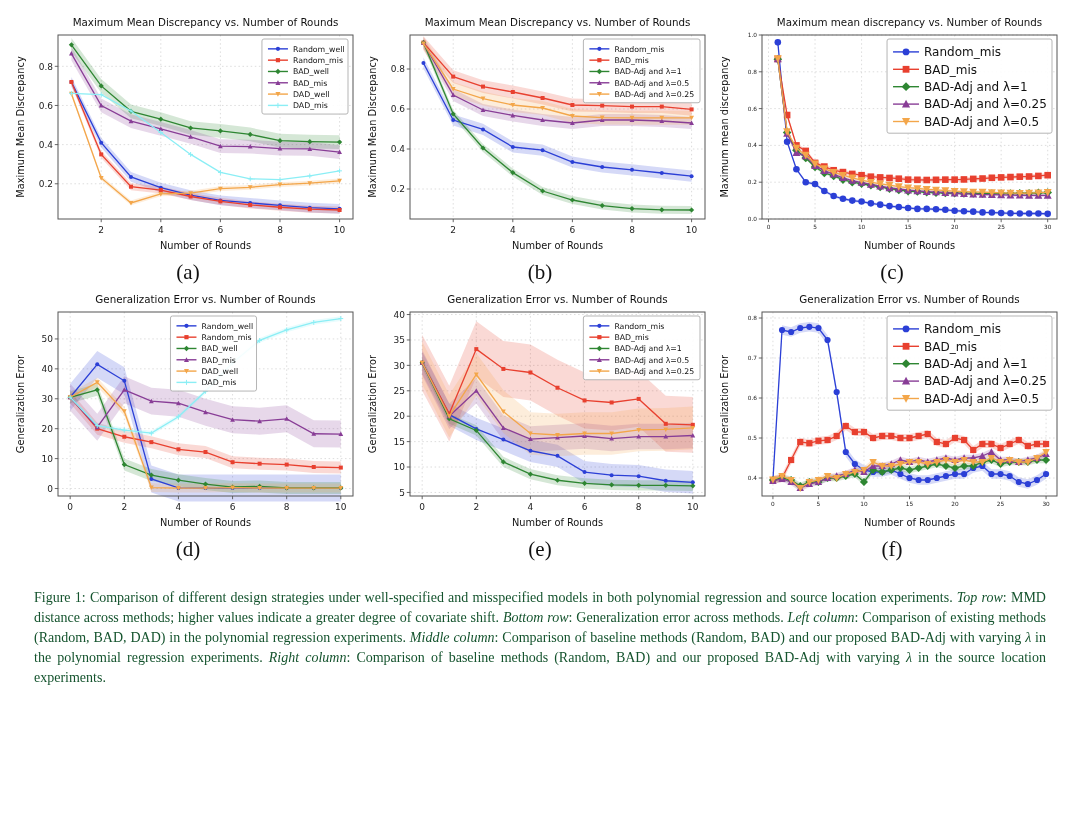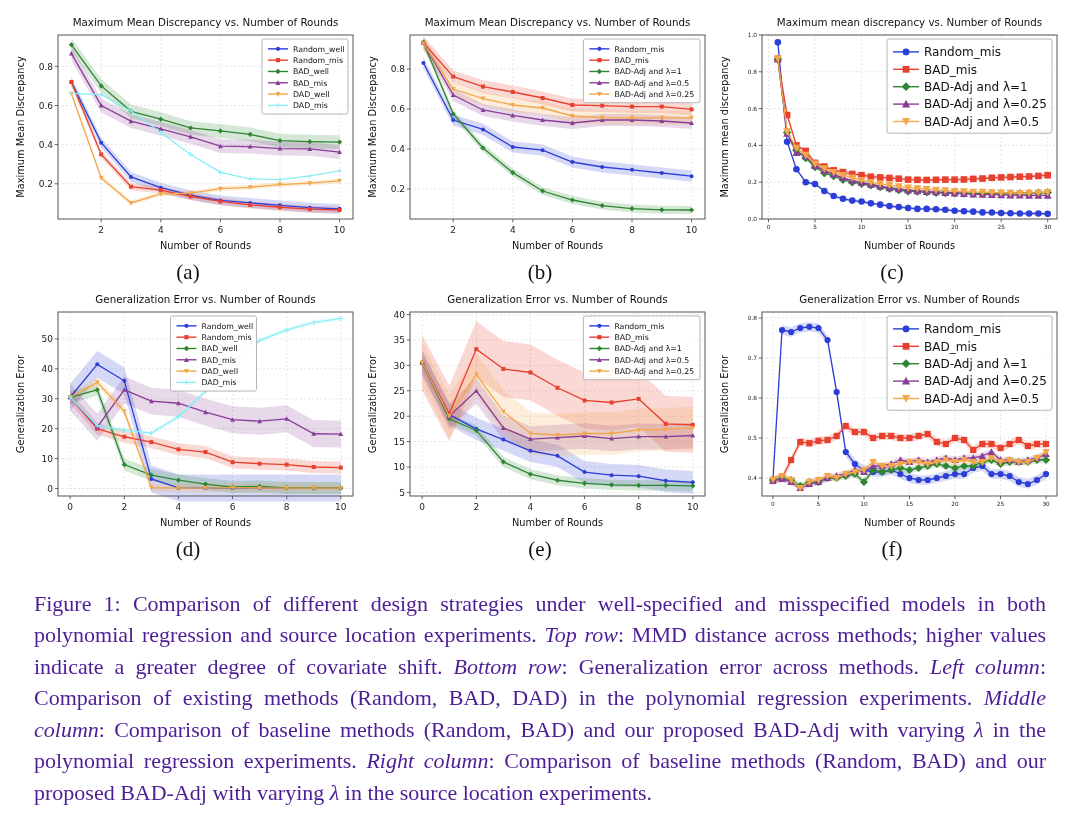--- a/index.html
+++ b/index.html
@@ -2,21 +2,21 @@
 <html><head>
 <meta charset="utf-8">
 <style>
   html,body{margin:0;padding:0;background:#ffffff;}
   .page{width:1080px;height:813px;background:#ffffff;overflow:hidden;box-sizing:border-box;}
   .chart-row{display:flex;justify-content:center;padding:0 10px;margin-top:14px;}
   .chart-row.second{margin-top:6px;}
   .chart-cell{width:352px;display:flex;flex-direction:column;align-items:center;}
   .chart-host{width:348px;height:240px;}
   .sublabel{font-family:"Liberation Serif",serif;font-size:21px;color:#111;margin-top:6px;text-align:center;}
-  .caption{font-family:"Liberation Serif",serif;font-size:22px;line-height:1.43;color:#4c1d95;
+  .caption{font-family:"Liberation Serif",serif;font-size:14px;line-height:1.43;color:#14532d;
            text-align:justify;margin:26px 34px 0 34px;}
   .caption i{font-style:italic;}
   svg text{font-family:"DejaVu Sans","Liberation Sans",sans-serif;}
   .grid{stroke:#cfcfcf;stroke-dasharray:1.5,2.6;stroke-width:0.7;}
   .tick{fill:#222;}
   .ctitle{font-size:10.3px;fill:#111;}
   .alabel{font-size:9.8px;fill:#111;}
   .ltext{fill:#111;}
 </style>
 </head>

